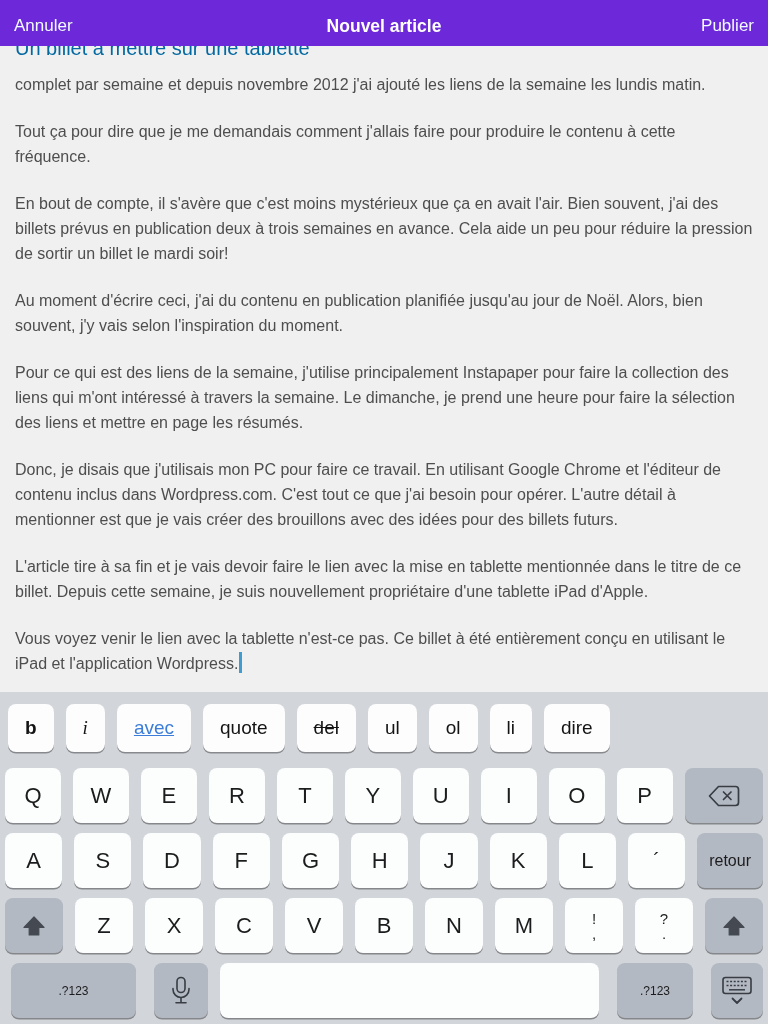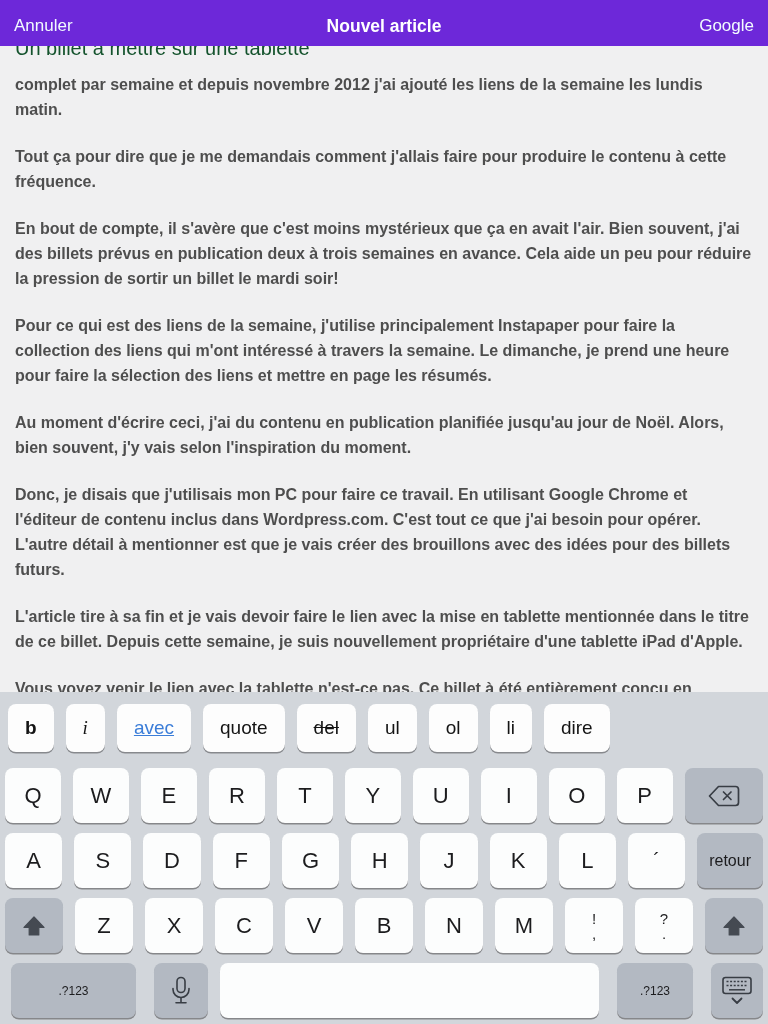--- a/index.html
+++ b/index.html
@@ -13,22 +13,22 @@
          padding: 0 14px 10px; }
   .nav-btn { color: #f2fbff; font-size: 17px; line-height: 20px; }
   .nav-title { position: absolute; left: 0; right: 0; bottom: 10px; text-align: center;
                color: #ffffff; font-size: 17.5px; font-weight: bold; line-height: 20px; margin-top: 44px; }
 
   
   .editor { flex: 1 1 auto; background: #f0f0f1; padding: 0 15px; overflow: hidden;
             color: #4e4e4e; font-size: 16px; line-height: 25px; }
   .clipped-title { height: 13px; overflow: hidden; position: relative; margin-bottom: 13px; }
   .clipped-title span { position: absolute; bottom: 0; left: 0; font-size: 20px;
-                        line-height: 22px; color: #14532d; white-space: nowrap; }
-  .para { margin: 0 0 22px; font-weight: bold; }
+                        line-height: 22px; color: #0369a1; white-space: nowrap; }
+  .para { margin: 0 0 22px; }
   .caret { display: inline-block; width: 2.5px; height: 21px; background: #3f9cd0;
            vertical-align: -4px; margin-left: 1px; }
 
   
   .format-bar { flex: 0 0 auto; background: #d2d6db; padding: 12px 8px 8px;
                 display: flex; gap: 12px; align-items: center; }
   .fkey { background: #fdfdfd; border-radius: 8px; box-shadow: 0 1.5px 0 #87898d;
           height: 48px; padding: 0 17px; display: flex; align-items: center;
           justify-content: center; font-size: 19px; color: #141414; }
   .fb-b { font-weight: bold; }
@@ -56,32 +56,32 @@
   .icon svg { display: block; }
 </style>
 </head>
 <body>
 
 <div class="screen">
 
   <header class="nav">
     <span class="nav-btn">Annuler</span>
     <span class="nav-title">Nouvel article</span>
-    <span class="nav-btn">Google</span>
+    <span class="nav-btn">Publier</span>
   </header>
 
   <main class="editor">
     <div class="clipped-title">
       <span>Un billet à mettre sur une tablette</span>
     </div>
     <p class="para">complet par semaine et depuis novembre 2012 j'ai ajouté les liens de la semaine les lundis matin.</p>
     <p class="para">Tout ça pour dire que je me demandais comment j'allais faire pour produire le contenu à cette fréquence.</p>
     <p class="para">En bout de compte, il s'avère que c'est moins mystérieux que ça en avait l'air. Bien souvent, j'ai des billets prévus en publication deux à trois semaines en avance. Cela aide un peu pour réduire la pression de sortir un billet le mardi soir!</p>
+    <p class="para">Au moment d'écrire ceci, j'ai du contenu en publication planifiée jusqu'au jour de Noël. Alors, bien souvent, j'y vais selon l'inspiration du moment.</p>
     <p class="para">Pour ce qui est des liens de la semaine, j'utilise principalement Instapaper pour faire la collection des liens qui m'ont intéressé à travers la semaine. Le dimanche, je prend une heure pour faire la sélection des liens et mettre en page les résumés.</p>
-    <p class="para">Au moment d'écrire ceci, j'ai du contenu en publication planifiée jusqu'au jour de Noël. Alors, bien souvent, j'y vais selon l'inspiration du moment.</p>
     <p class="para">Donc, je disais que j'utilisais mon PC pour faire ce travail. En utilisant Google Chrome et l'éditeur de contenu inclus dans Wordpress.com. C'est tout ce que j'ai besoin pour opérer. L'autre détail à mentionner est que je vais créer des brouillons avec des idées pour des billets futurs.</p>
     <p class="para">L'article tire à sa fin et je vais devoir faire le lien avec la mise en tablette mentionnée dans le titre de ce billet. Depuis cette semaine, je suis nouvellement propriétaire d'une tablette iPad d'Apple.</p>
     <p class="para">
       <span>Vous voyez venir le lien avec la tablette n'est-ce pas. Ce billet à été entièrement conçu en utilisant le iPad et l'application Wordpress.</span><span class="caret"></span>
     </p>
   </main>
 
   <div class="format-bar">
     <div class="fkey fb-b">b</div>
     <div class="fkey fb-i">i</div>

